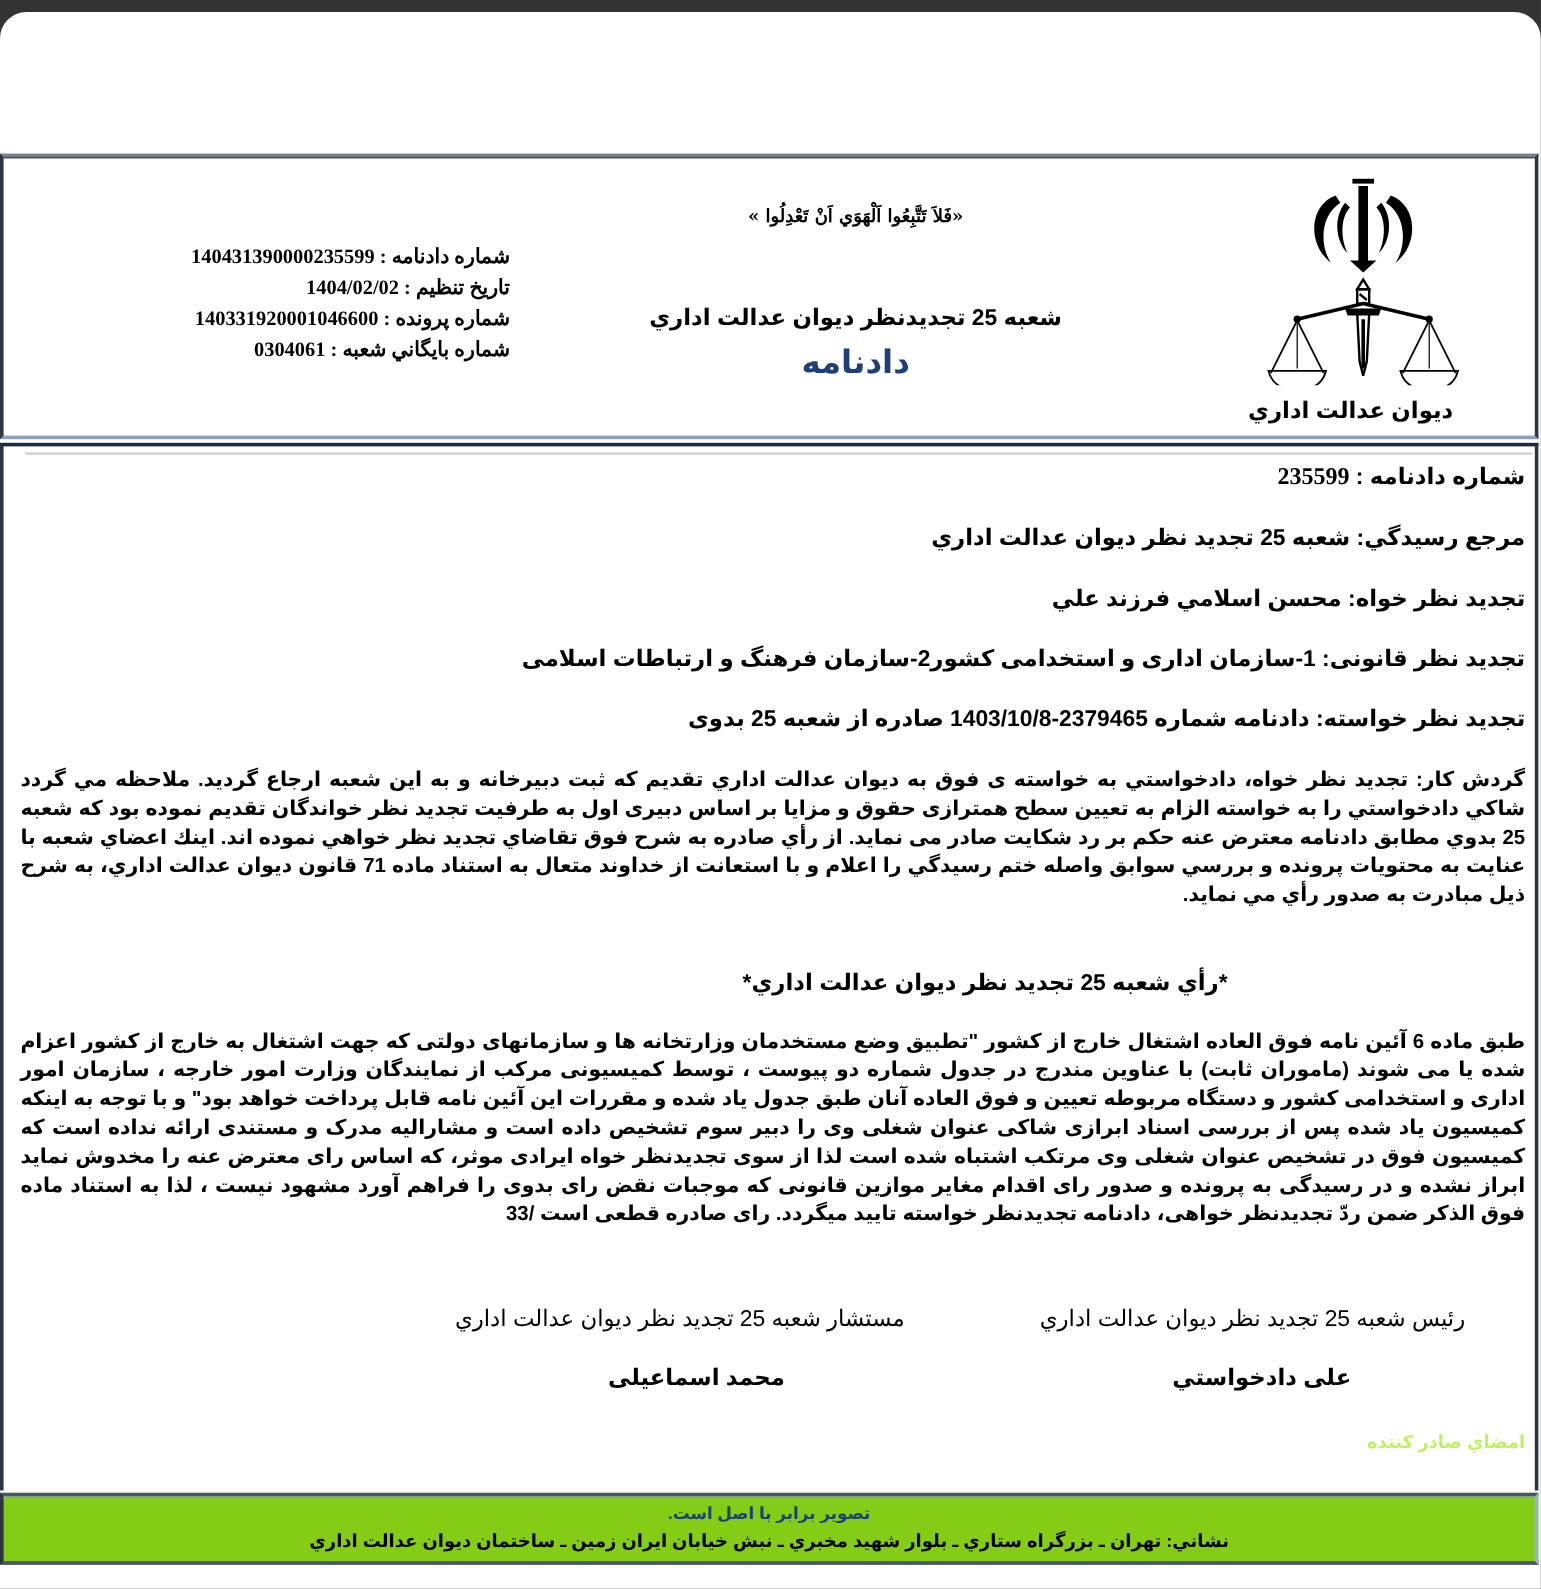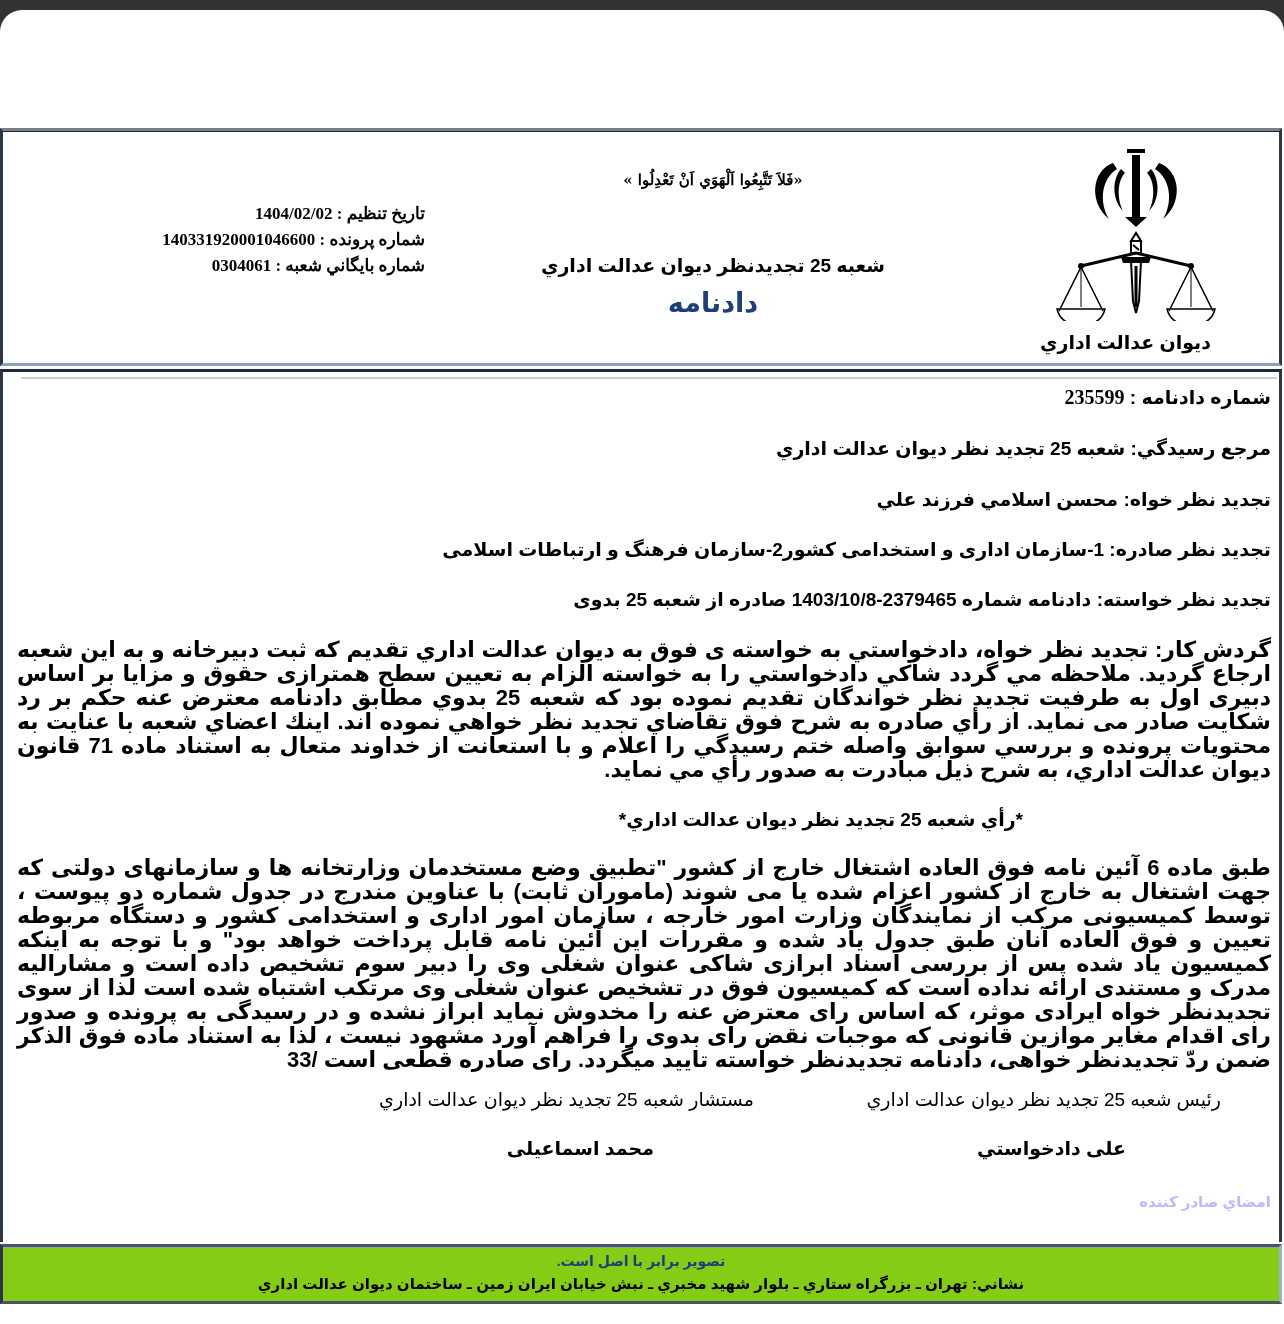--- a/index.html
+++ b/index.html
@@ -152,21 +152,21 @@
     .f4 { position: absolute; right: 0; top: 158px; }
     .f5 { position: absolute; right: 0; top: 208px; }
     .num {
       font-family: "Liberation Serif", serif;
       font-size: 20px;
     }
     .para {
       position: absolute;
       right: 0;
       left: 0;
-      font-size: 22px;
+      font-size: 17px;
       font-weight: bold;
       line-height: 24px;
       text-align: justify;
       text-align-last: right;
       margin: 0;
     }
     .p1 { top: 258px; }
     .verdict-heading {
       position: absolute;
       right: 248px;
@@ -190,21 +190,21 @@
       font-weight: bold;
     }
     .sig-name.chief { right: 145px; }
     .sig-name.counsel { right: 617px; }
     .signers-label {
       position: absolute;
       right: 0;
       top: 813px;
       font-size: 15px;
       font-weight: bold;
-      color: #c4b5fd;
+      color: #bef264;
     }
 
     
     .footer-box {
       position: absolute;
       left: 0;
       top: 1244px;
       width: 1282px;
       height: 60px;
       border-top: 3px solid #4a5564;
@@ -285,20 +285,24 @@
     <line x1="140" y1="126" x2="140" y2="166" stroke="#000" stroke-width="1"></line>
     <path d="M116 168 L164 168 Q160 184 140 184 Q120 184 116 168 Z" fill="none" stroke="#000" stroke-width="1.5"></path>
   </svg>
   <div class="emblem-caption">ديوان عدالت اداري</div>
 
   <div class="verse">«فَلاَ تَتَّبِعُوا اَلْهَوَي اَنْ تَعْدِلُوا »</div>
   <div class="branch-title">شعبه 25 تجديدنظر ديوان عدالت اداري</div>
   <div class="doc-title">دادنامه</div>
 
   <div class="meta">
+    <div class="meta-row">
+      <span>شماره دادنامه :</span>
+      <span class="val">140431390000235599</span>
+    </div>
     <div class="meta-row">
       <span>تاريخ تنظيم :</span>
       <span class="val">1404/02/02</span>
     </div>
     <div class="meta-row">
       <span>شماره پرونده :</span>
       <span class="val">140331920001046600</span>
     </div>
     <div class="meta-row">
       <span>شماره بايگاني شعبه :</span>
@@ -316,21 +320,21 @@
     </p>
     <p class="field f2">
       <span>مرجع رسيدگي:</span>
       <span>شعبه 25 تجديد نظر ديوان عدالت اداري</span>
     </p>
     <p class="field f3">
       <span>تجديد نظر خواه:</span>
       <span>محسن اسلامي فرزند علي</span>
     </p>
     <p class="field f4">
-      <span>تجديد نظر صادره:</span>
+      <span>تجديد نظر قانونی:</span>
       <span>1-سازمان اداری و استخدامی کشور2-سازمان فرهنگ و ارتباطات اسلامی</span>
     </p>
     <p class="field f5">
       <span>تجديد نظر خواسته:</span>
       <span>دادنامه شماره 2379465-1403/10/8 صادره از شعبه 25 بدوی</span>
     </p>
 
     <p class="para p1">گردش كار: تجديد نظر خواه، دادخواستي به خواسته ی فوق به ديوان عدالت اداري تقديم كه ثبت دبيرخانه و به اين شعبه ارجاع گرديد. ملاحظه مي گردد شاكي دادخواستي را به خواسته الزام به تعیین سطح همترازی حقوق و مزایا بر اساس دبیری اول به طرفيت تجديد نظر خواندگان تقديم نموده بود كه شعبه 25  بدوي مطابق دادنامه معترض عنه حکم بر رد شکایت صادر می نماید. از رأي صادره به شرح فوق تقاضاي تجديد نظر خواهي نموده اند. اينك اعضاي شعبه با عنايت به محتويات پرونده و بررسي سوابق واصله ختم رسيدگي را اعلام و با استعانت از خداوند متعال به استناد ماده 71 قانون ديوان عدالت اداري، به شرح ذيل مبادرت به صدور رأي مي نمايد.</p>
 
     <div class="verdict-heading">*رأي شعبه 25 تجديد نظر ديوان عدالت اداري*</div>

